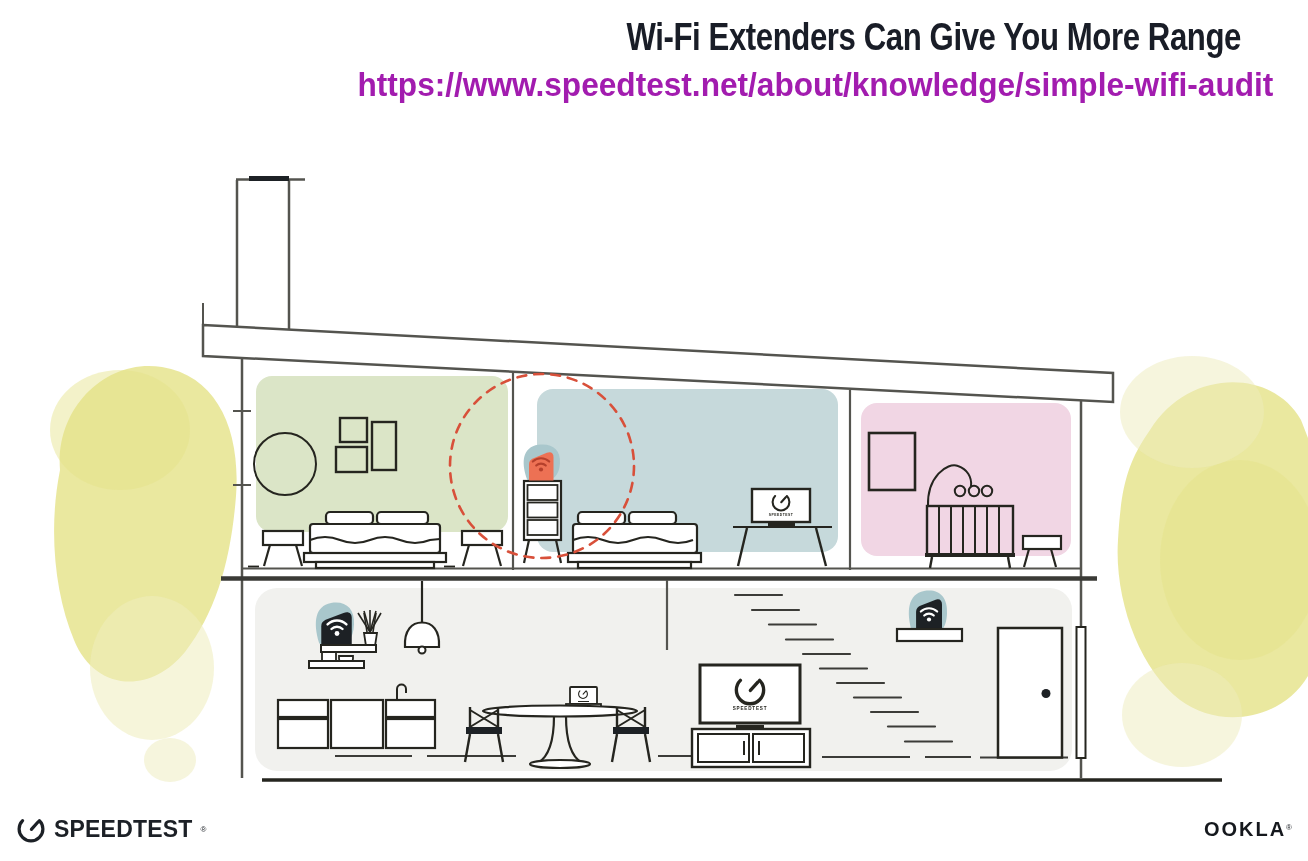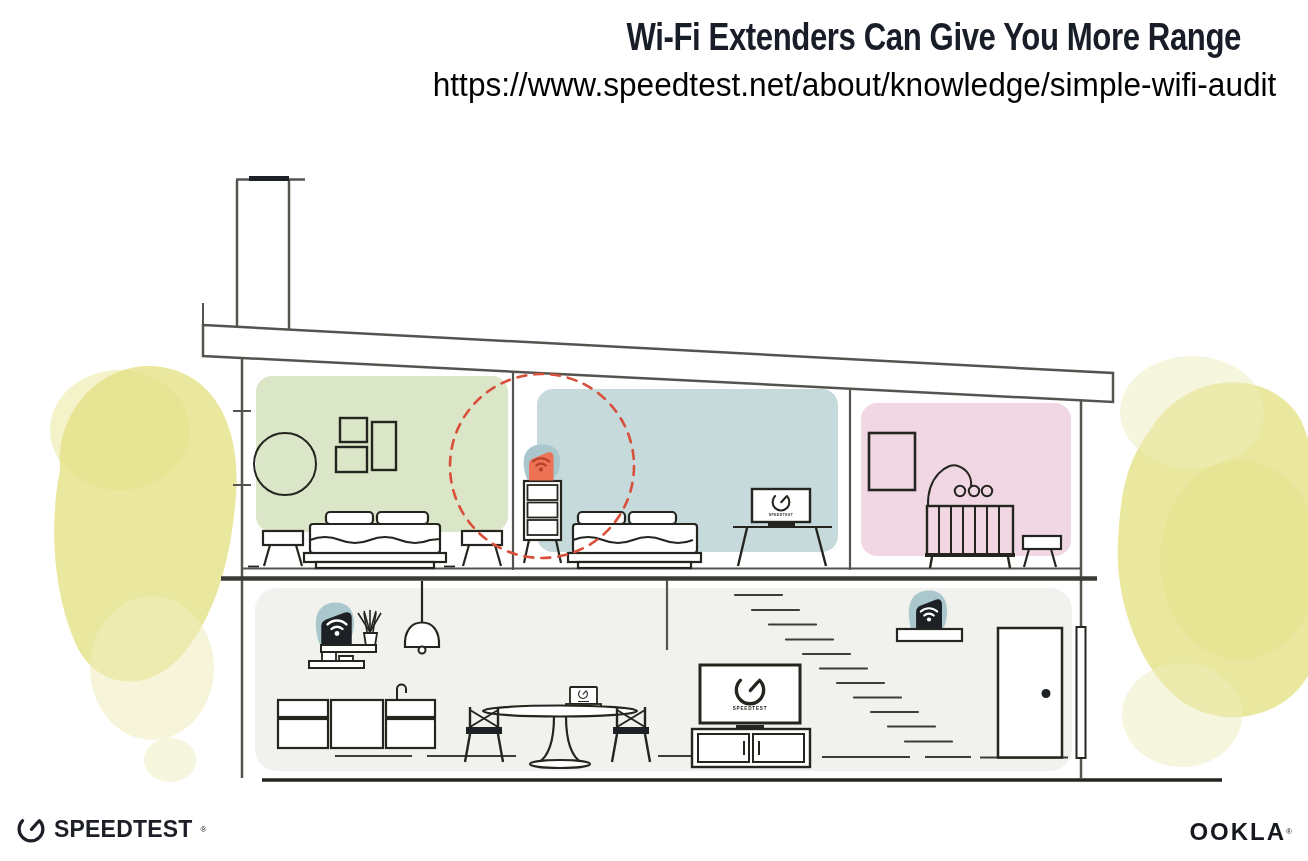--- a/index.html
+++ b/index.html
@@ -1,28 +1,28 @@
 <!DOCTYPE html>
 <html><head>
 <meta charset="utf-8">
 <style>
   html,body{margin:0;padding:0;background:#fff;}
   .page{position:relative;width:1308px;height:861px;background:#fff;overflow:hidden;
         font-family:"Liberation Sans",sans-serif;}
   header{position:absolute;top:14px;left:0;right:0;text-align:right;}
   h1.title{margin:0;font-size:38px;font-weight:700;color:#191d27;letter-spacing:-.5px;
      display:inline-block;transform:scaleX(.82);transform-origin:center;line-height:46px;}
-  .url{font-size:34px;font-weight:400;color:#000000;display:block;line-height:44px;margin-top:2px;}
+  .url{font-size:34px;font-weight:700;color:#a21caf;display:block;line-height:44px;margin-top:2px;}
   .url span{display:inline-block;transform:scaleX(.93);transform-origin:center;}
   svg.illo{position:absolute;top:0;left:0;}
   footer .logo-st{position:absolute;left:16px;top:814px;display:flex;align-items:center;gap:8px;}
   .st-word{font-size:23px;font-weight:700;letter-spacing:.2px;color:#1c2026;}
   .logo-st sup,.logo-ookla sup{font-size:8px;color:#1c2026;vertical-align:super;}
   footer .logo-ookla{position:absolute;right:16px;top:818px;color:#15181d;}
-  .ookla-word{font-size:24px;font-weight:700;letter-spacing:2px;}
+  .ookla-word{font-size:20px;font-weight:700;letter-spacing:2px;}
 </style>
 </head>
 <body>
 
 <div class="page">
 
   <header>
     <h1 class="title">Wi-Fi Extenders Can Give You More Range</h1>
     <div class="url"><span>https://www.speedtest.net/about/knowledge/simple-wifi-audit</span></div>
   </header>

